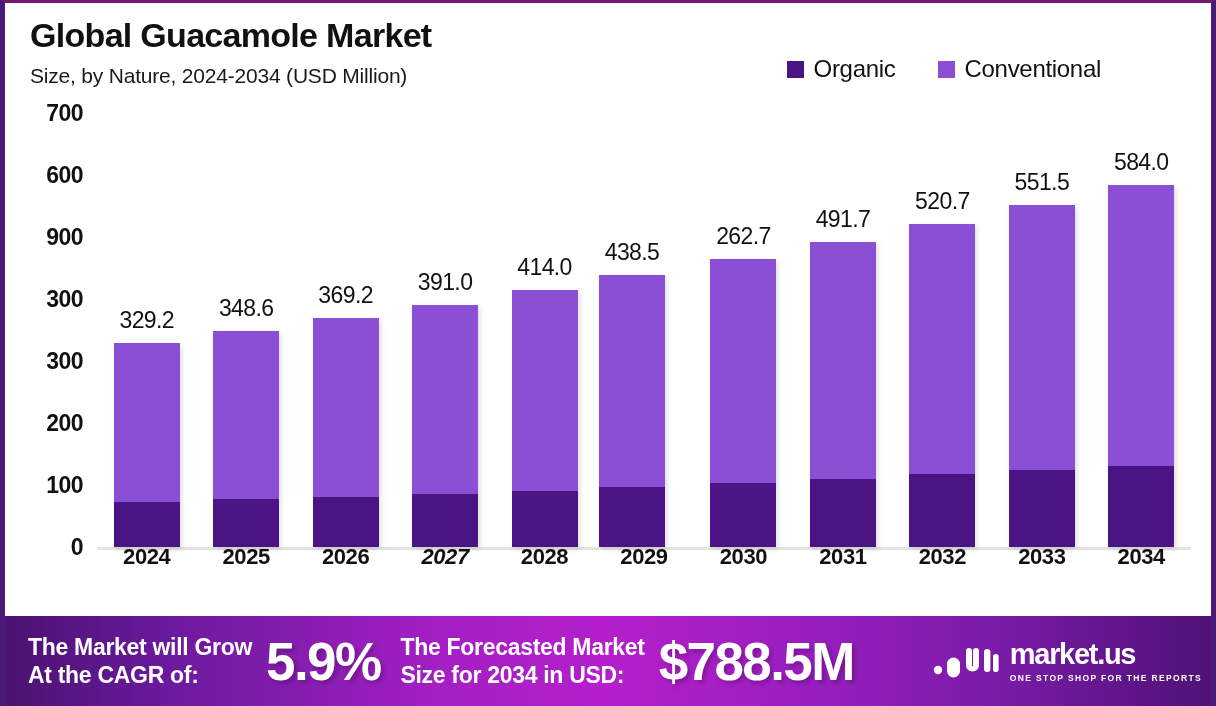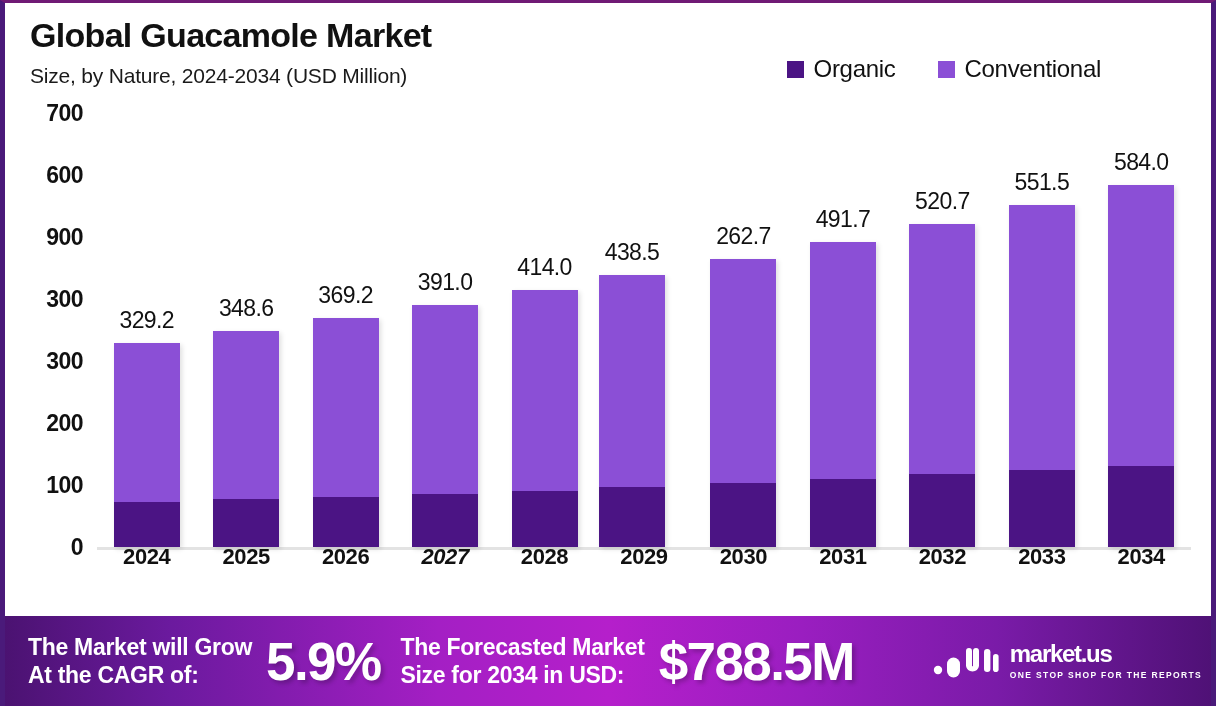--- a/index.html
+++ b/index.html
@@ -170,21 +170,21 @@
   .gap-c { width: 14px; }
   .brand {
     display: flex;
     align-items: center;
     gap: 11px;
     margin-left: auto;
   }
   .brand-text { display: flex; flex-direction: column; justify-content: center; }
   .brand-name {
     color: #ffffff;
-    font-size: 24px;
+    font-size: 29px;
     font-weight: bold;
     letter-spacing: -1.3px;
     line-height: 1;
   }
   .brand-tag {
     color: #ffffff;
     font-size: 8.5px;
     font-weight: bold;
     letter-spacing: 1.35px;
     margin-top: 4px;

